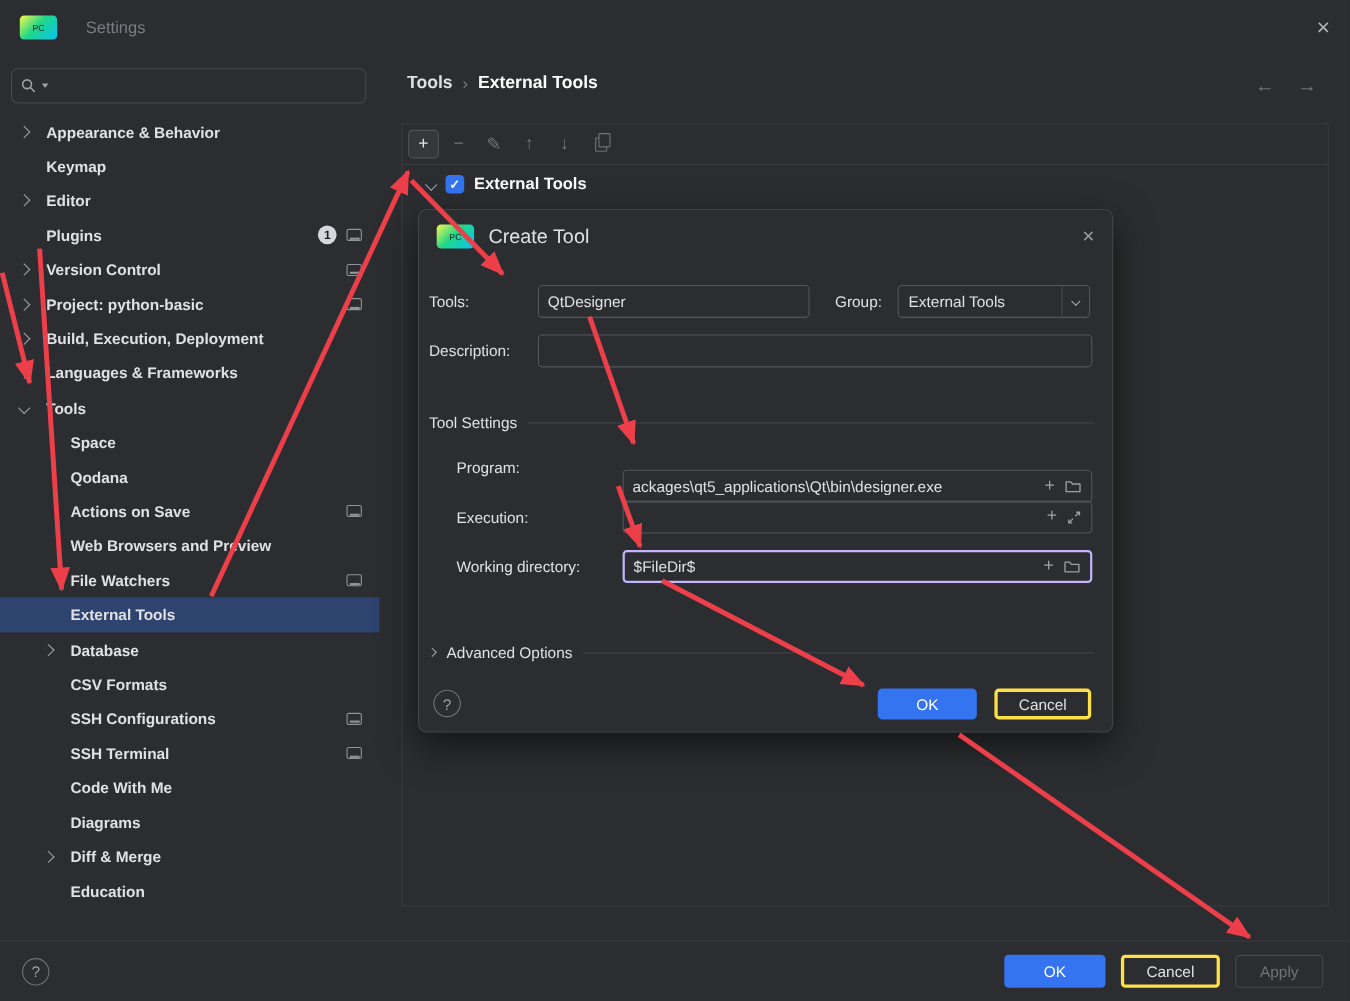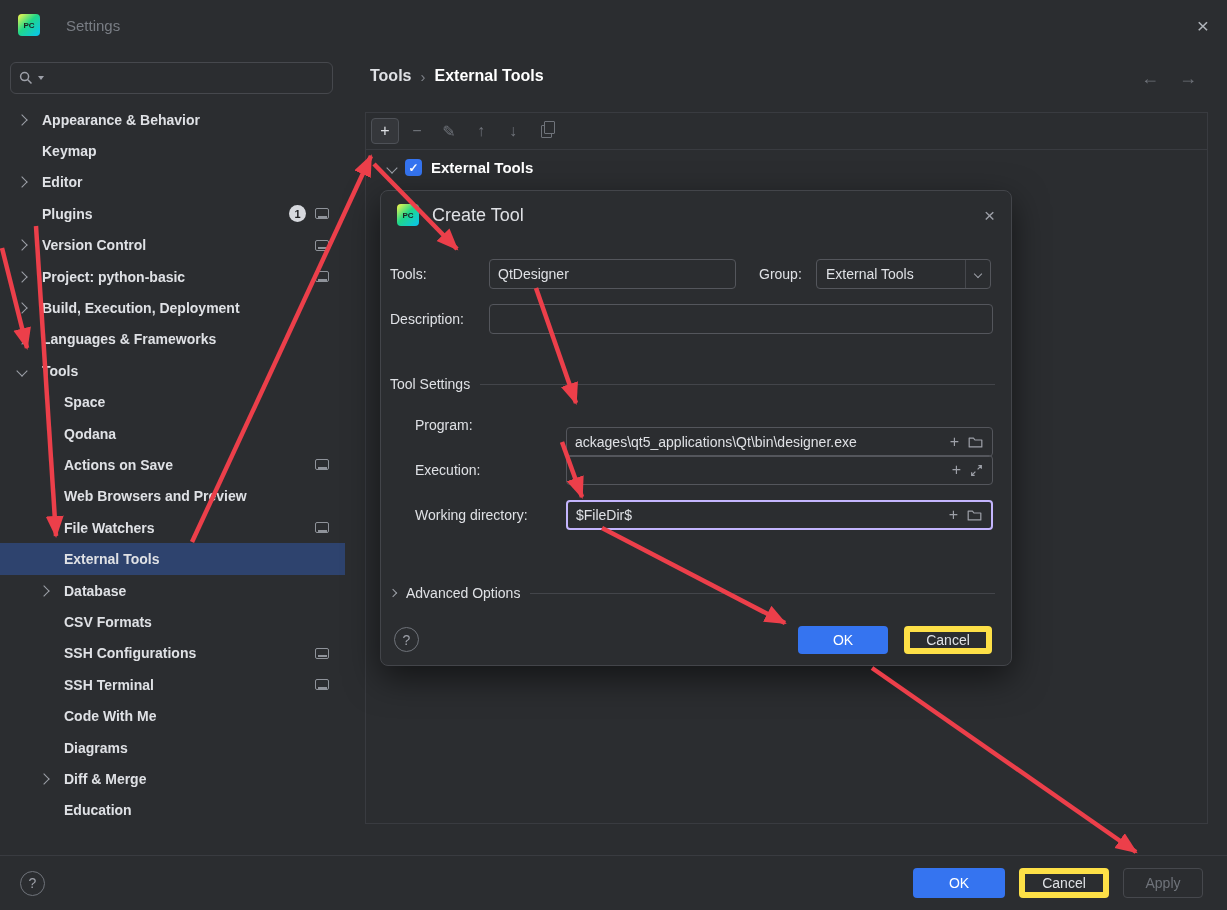--- a/index.html
+++ b/index.html
@@ -2,23 +2,23 @@
 <html><head>
 <meta charset="utf-8">
 <style>
   html,body{margin:0;padding:0;width:1227px;height:910px;background:#2b2d30;
     font-family:"Liberation Sans",sans-serif;color:#dfe1e5;overflow:hidden}
   .app{position:relative;width:1227px;height:910px}
 
   
   .titlebar{position:absolute;top:0;left:0;right:0;height:50px;display:flex;align-items:center;
     padding:0 18px;box-sizing:border-box;background:#2b2d30}
-  .logo{width:22px;height:22px;border-radius:4px;flex:none;
+  .logo{width:34px;height:22px;border-radius:4px;flex:none;
     background:linear-gradient(135deg,#fcf84a 0%,#21d789 45%,#07c3f2 100%);
-    display:flex;align-items:center;justify-content:center;font-size:8px;font-weight:700;color:#1e1f22}
+    display:flex;align-items:center;justify-content:center;font-size:8px;font-weight:400;color:#1e1f22}
   .wtitle{margin-left:26px;font-size:15px;color:#797d84}
   .close-x{margin-left:auto;font-size:21px;color:#b0b4ba;cursor:pointer;line-height:1}
 
   
   .search{position:absolute;top:62px;left:10px;width:323px;height:32px;border:1px solid #46484d;
     border-radius:6px;display:flex;align-items:center;gap:5px;padding:0 8px;box-sizing:border-box}
   .search .caret{width:0;height:0;border-left:3.5px solid transparent;border-right:3.5px solid transparent;
     border-top:4px solid #9da0a8}
   .search input{flex:1;background:transparent;border:none;outline:none;color:#dfe1e5;
     font:14px "Liberation Sans",sans-serif;min-width:0}
@@ -84,21 +84,21 @@
   .combo .cval{padding:0 9px;font-size:14px;flex:1;white-space:nowrap}
   .combo .cdrop{width:24px;align-self:stretch;border-left:1px solid #46484d;display:flex;
     align-items:center;justify-content:center}
   .sechead{position:absolute;display:flex;align-items:center;gap:10px;height:26px;font-size:14px;color:#dfe1e5}
   .sechead .line{height:1px;background:#43454a;flex:1}
   .helpc{width:25px;height:25px;border-radius:50%;border:1.5px solid #6f737a;color:#9da0a8;
     display:flex;align-items:center;justify-content:center;font-size:14px;box-sizing:border-box;cursor:pointer}
   .btn{border-radius:4px;display:flex;align-items:center;justify-content:center;font-size:14px;
     box-sizing:border-box;cursor:pointer}
   .btn.primary{background:#3574f0;color:#ffffff;border:none}
-  .btn.ghost{background:transparent;border:6px solid #fde047;color:#dfe1e5}
+  .btn.ghost{background:transparent;border:3px solid #fde047;color:#dfe1e5}
   .btn.disabled{background:transparent;border:1px solid #46484d;color:#6f737a}
   .dbtn{position:absolute;height:28px}
 
   
   .footer{position:absolute;left:0;right:0;bottom:0;height:55px;border-top:1px solid #393b40;
     display:flex;align-items:center;gap:14px;padding:0 24px 0 20px;box-sizing:border-box;background:#2b2d30}
   .footer .spacer{flex:1}
   .fbtn{height:30px}
 
   

